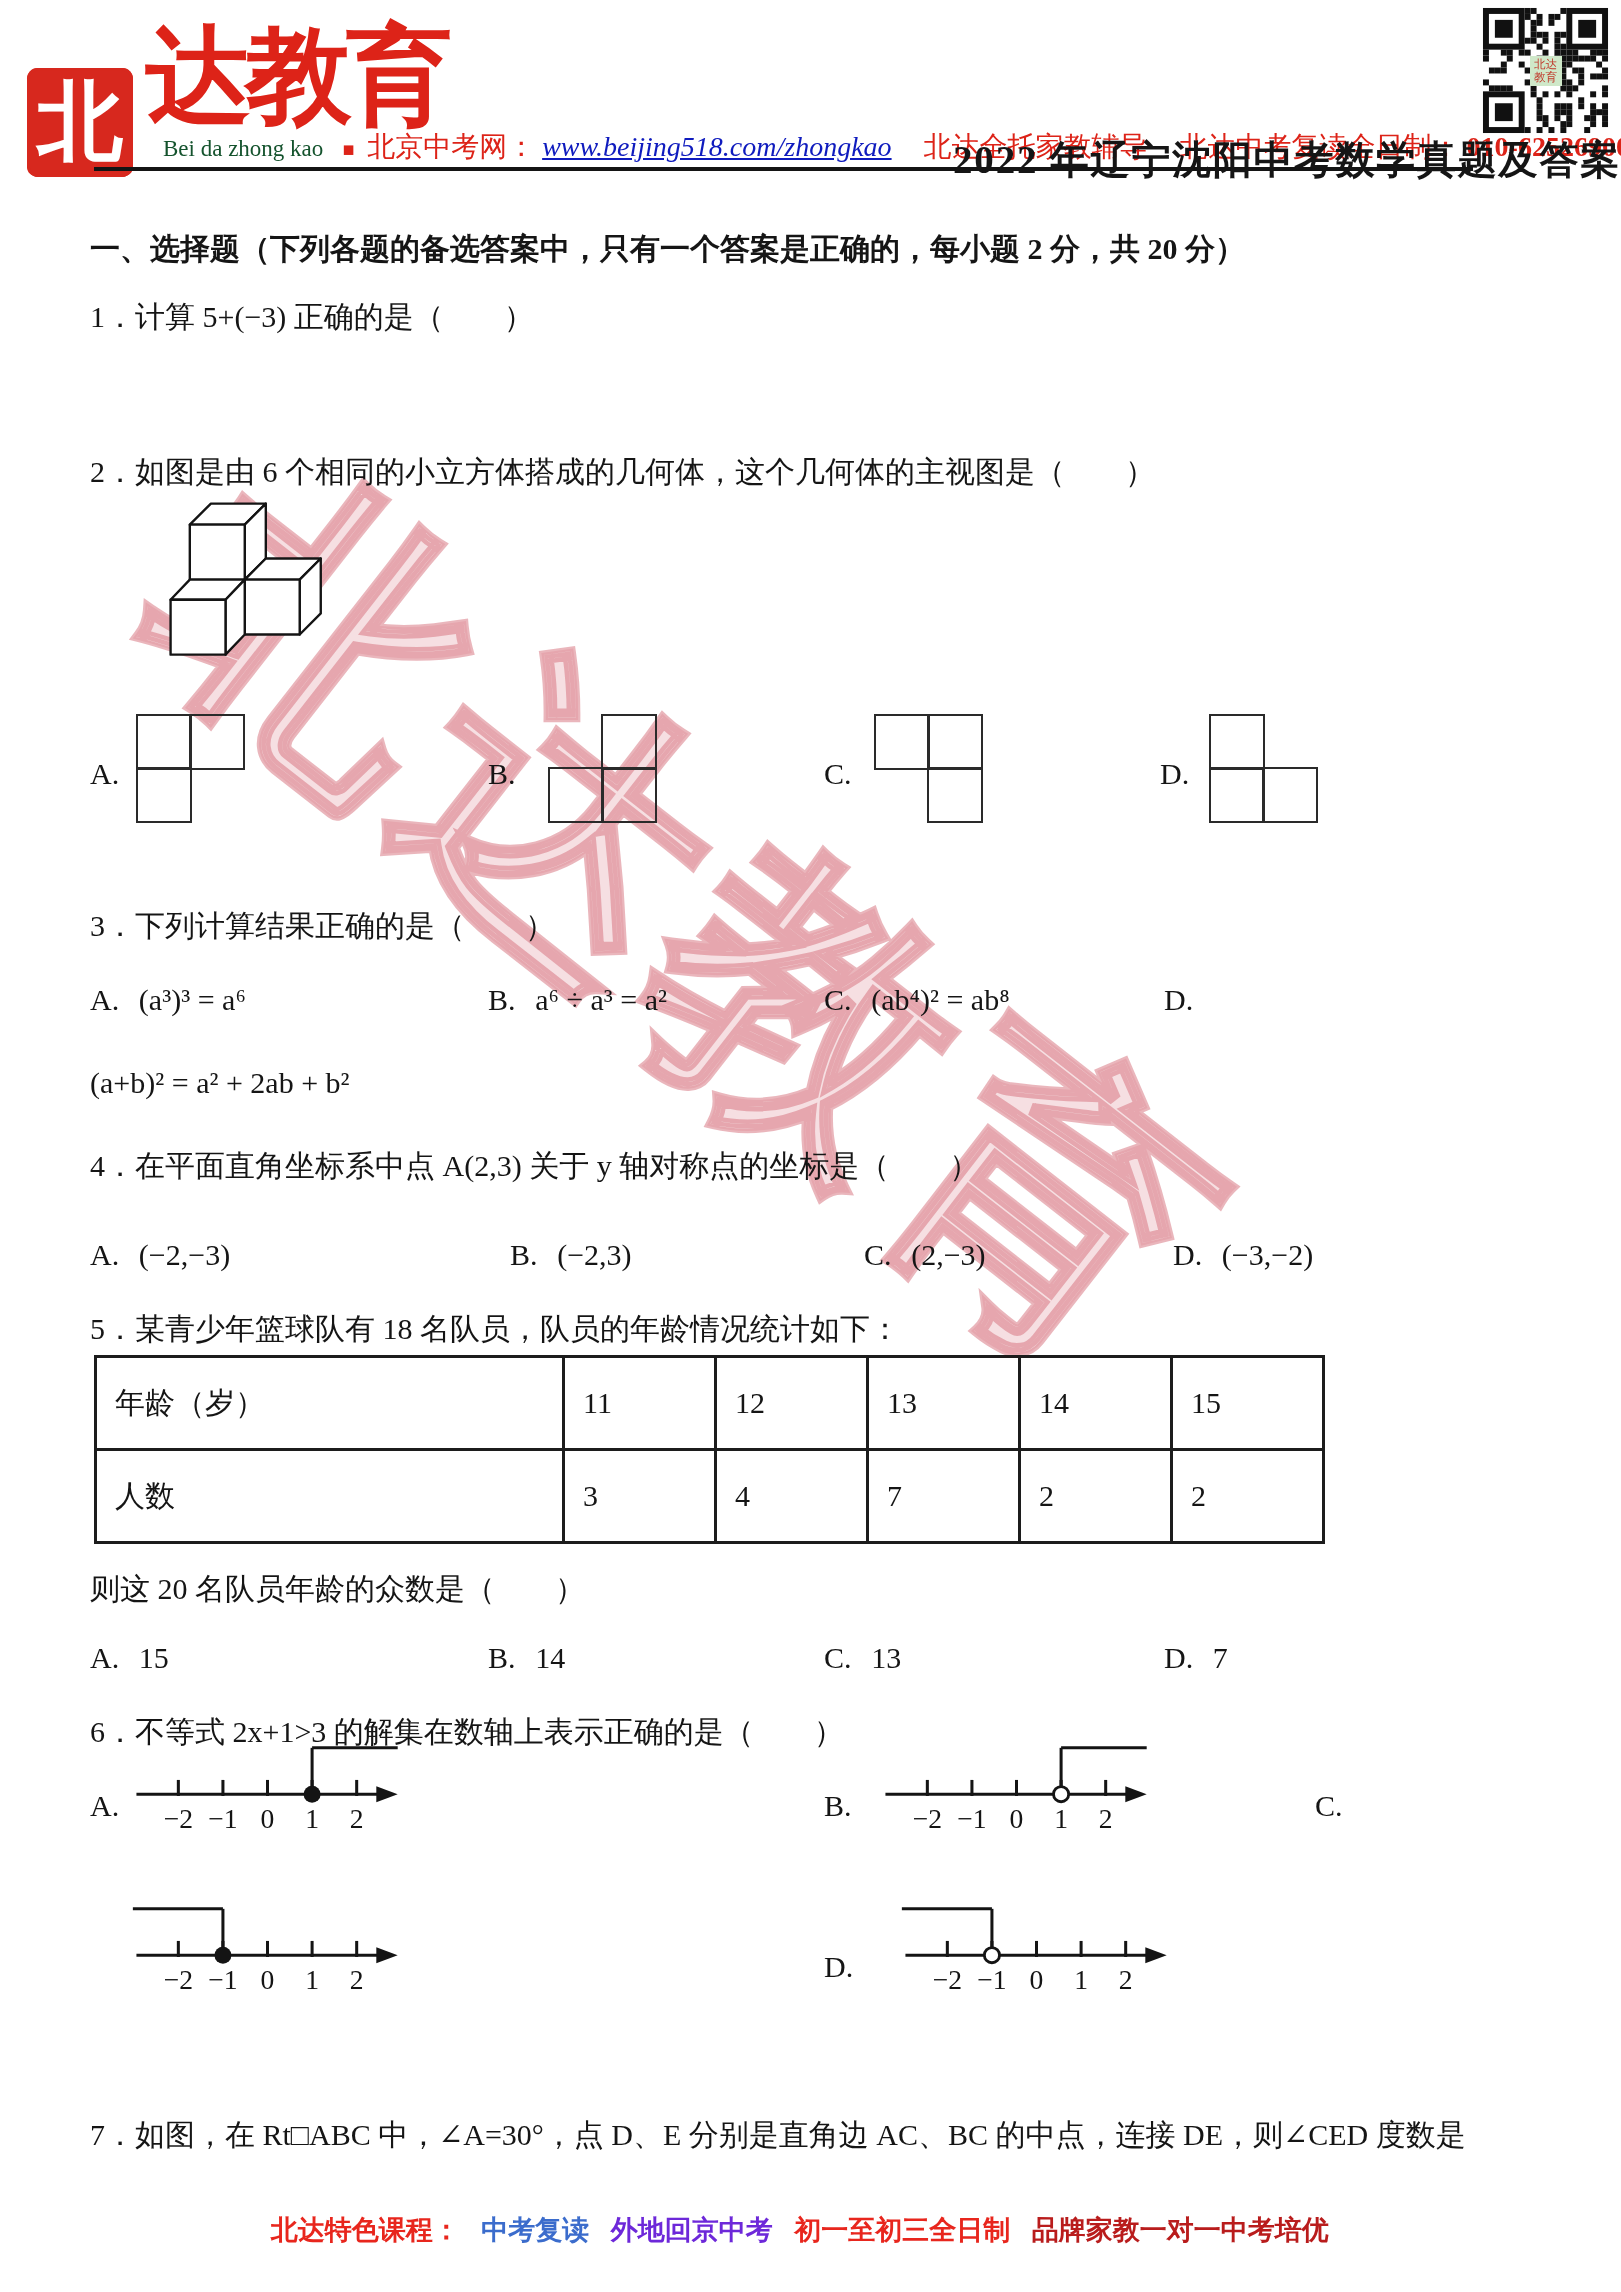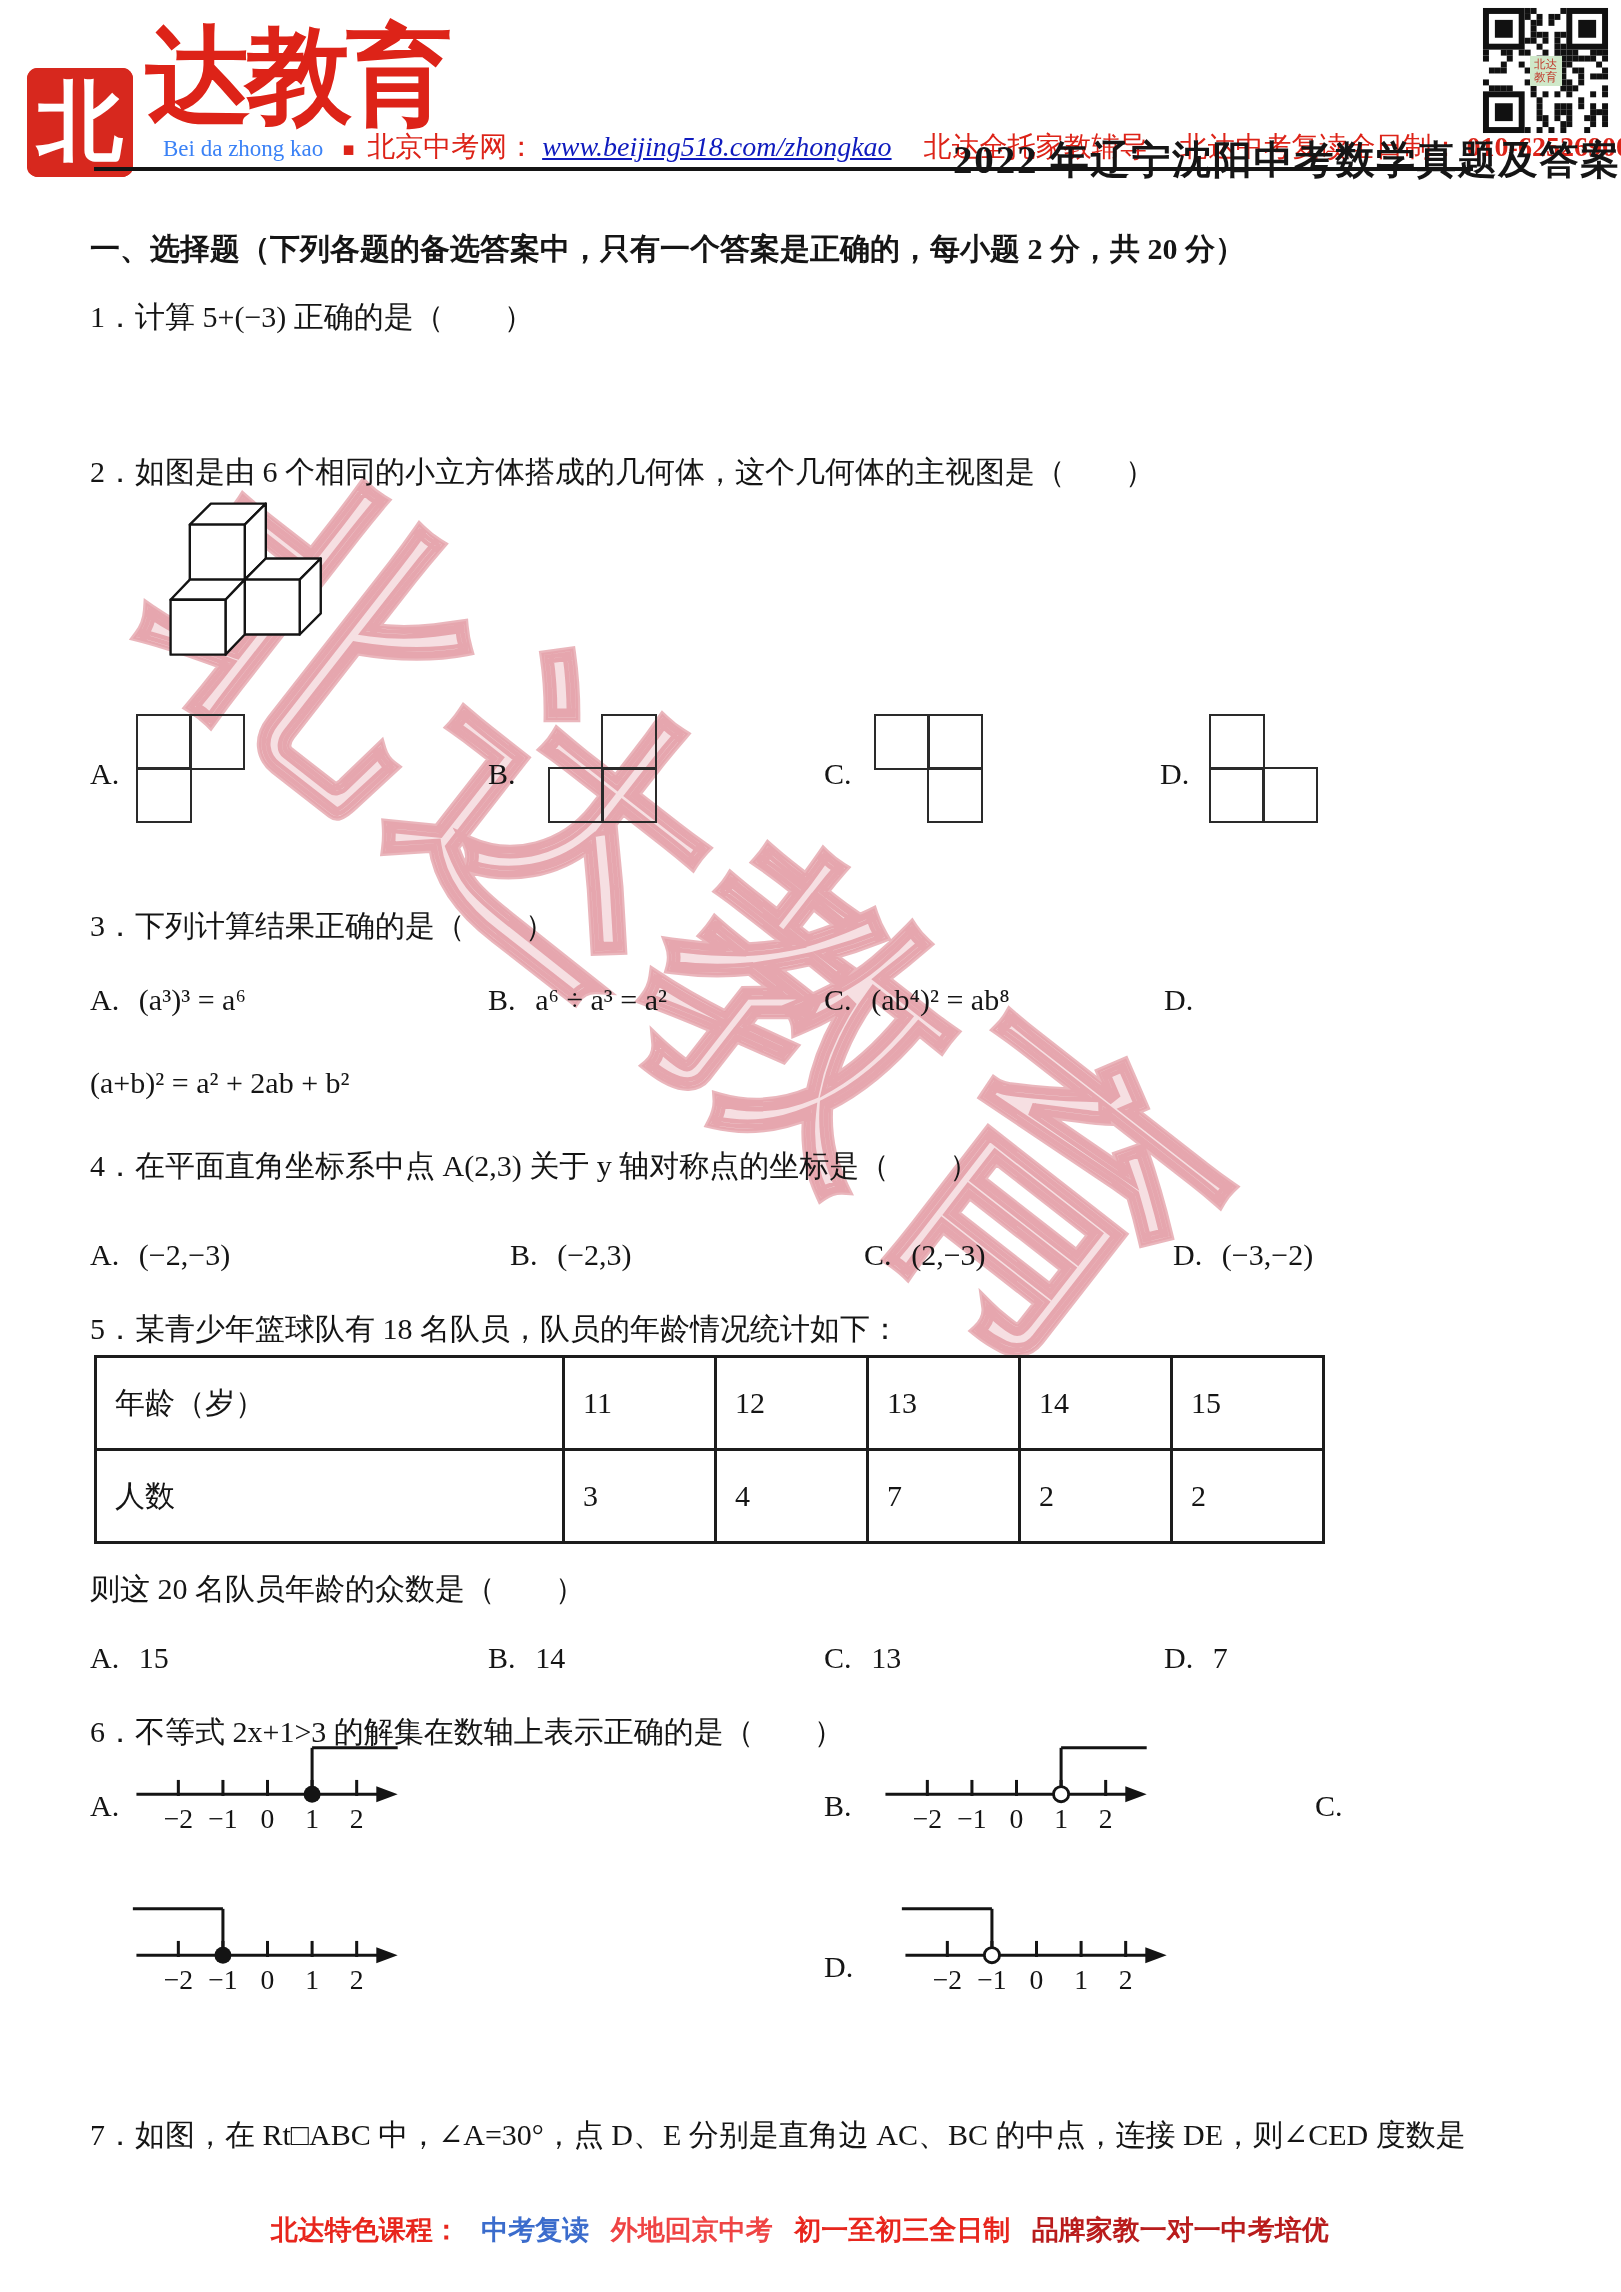--- a/index.html
+++ b/index.html
@@ -5,21 +5,21 @@
   html,body{margin:0;padding:0;background:#fff;}
   .page{position:relative;width:1621px;height:2293px;background:#fff;overflow:hidden;
         font-family:"Liberation Serif","DejaVu Serif",serif;color:#151515;}
   
   .seal{position:absolute;left:27px;top:68px;width:106px;height:109px;background:#d7281e;
         color:#fff;font-size:86px;font-weight:bold;text-align:center;line-height:109px;
         border-radius:10.7px;box-shadow:0 0 0 2.7px #d7281e inset;}
   .logo-cn{position:absolute;left:145px;top:5.4px;font-size:106px;font-weight:bold;color:#dd2318;
         letter-spacing:-5.4px;font-family:"Liberation Serif",serif;}
   .info{position:absolute;left:163px;top:128px;white-space:nowrap;font-size:28px;color:#dd2318;}
-  .pinyin{color:#3b82f6;font-size:23px;margin-right:12.5px;font-family:"Liberation Serif",serif;}
+  .pinyin{color:#14532d;font-size:23px;margin-right:12.5px;font-family:"Liberation Serif",serif;}
   .bullet{font-size:19.7px;margin-right:5.4px;}
   .link{color:#0f1bbe;text-decoration:underline;cursor:pointer;font-style:italic;}
   .sp{margin-left:25px;}
   .bold{font-weight:bold;}
   .qr{position:absolute;left:1480px;top:5.4px;width:131px;height:131px;}
   .qr svg{width:131px;height:131px;background:#fff;}
   .qrlabel{position:absolute;left:50%;top:50%;transform:translate(-50%,-50%);
         background:#cfe8c9;color:#c0392b;font-size:11.6px;line-height:13.4px;width:32px;height:30px;
         text-align:center;overflow:hidden;padding-top:1.8px;box-sizing:border-box;}
   .rule{position:absolute;left:94px;top:167px;width:1379px;height:3.6px;background:#141414;}
@@ -385,16 +385,16 @@
           <text class="nlt" x="257" y="110" text-anchor="middle">2</text>
           <line class="nlx" x1="107" y1="70" x2="107" y2="20"></line>
           <line class="nlx" x1="107" y1="20" x2="6" y2="20"></line>
           <circle cx="107" cy="72" r="8.5" fill="#fff" stroke="#141414" stroke-width="3.2"></circle>
         </svg></span>
   </div>
 
   <div class="q" style="top:2115px">7．如图，在 Rt□ABC 中，∠A=30°，点 D、E 分别是直角边 AC、BC 的中点，连接 DE，则∠CED 度数是</div>
 
   <div class="footer">
-    <span style="color: rgb(232, 38, 29);">北达特色课程：</span><span style="color: rgb(59, 108, 204);">中考复读</span><span style="color: #ef4444;">外地回京中考</span><span style="color: rgb(232, 38, 29);">初一至初三全日制</span><span style="color: #b91c1c;">品牌家教一对一中考培优</span>
+    <span style="color: rgb(232, 38, 29);">北达特色课程：</span><span style="color: rgb(59, 108, 204);">中考复读</span><span style="color: #6d28d9;">外地回京中考</span><span style="color: rgb(232, 38, 29);">初一至初三全日制</span><span style="color: #b91c1c;">品牌家教一对一中考培优</span>
   </div>
 </div>
 
 
 </body></html>

